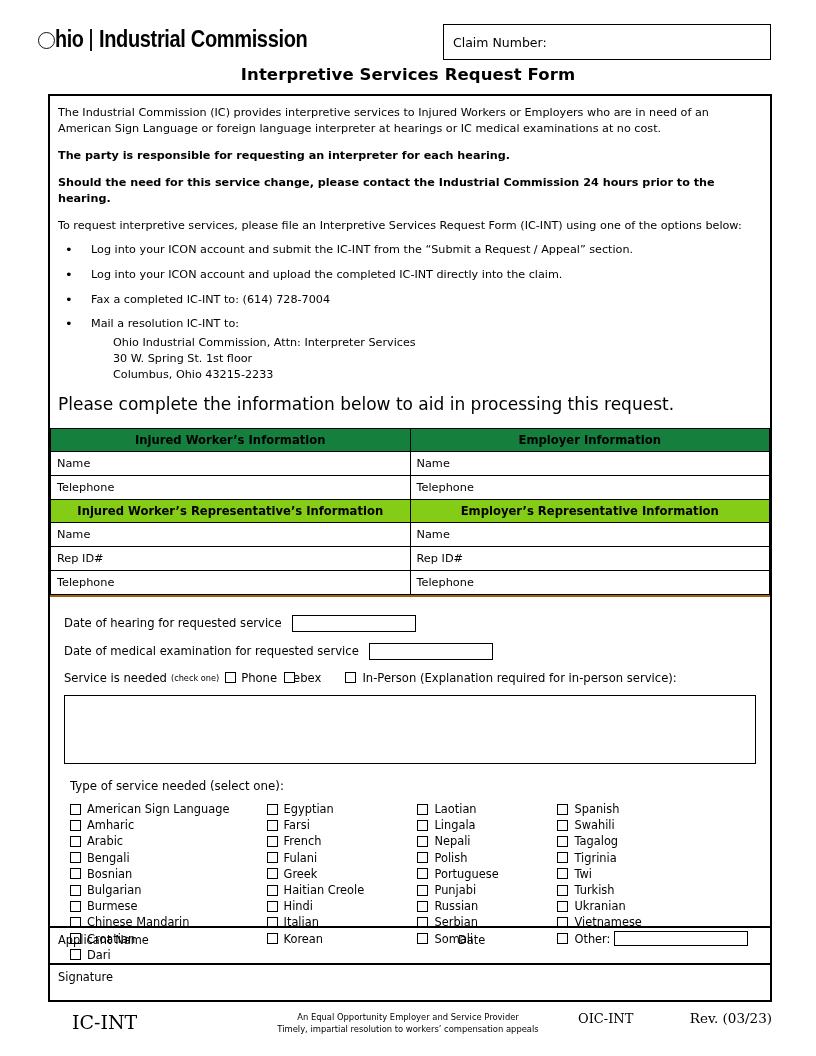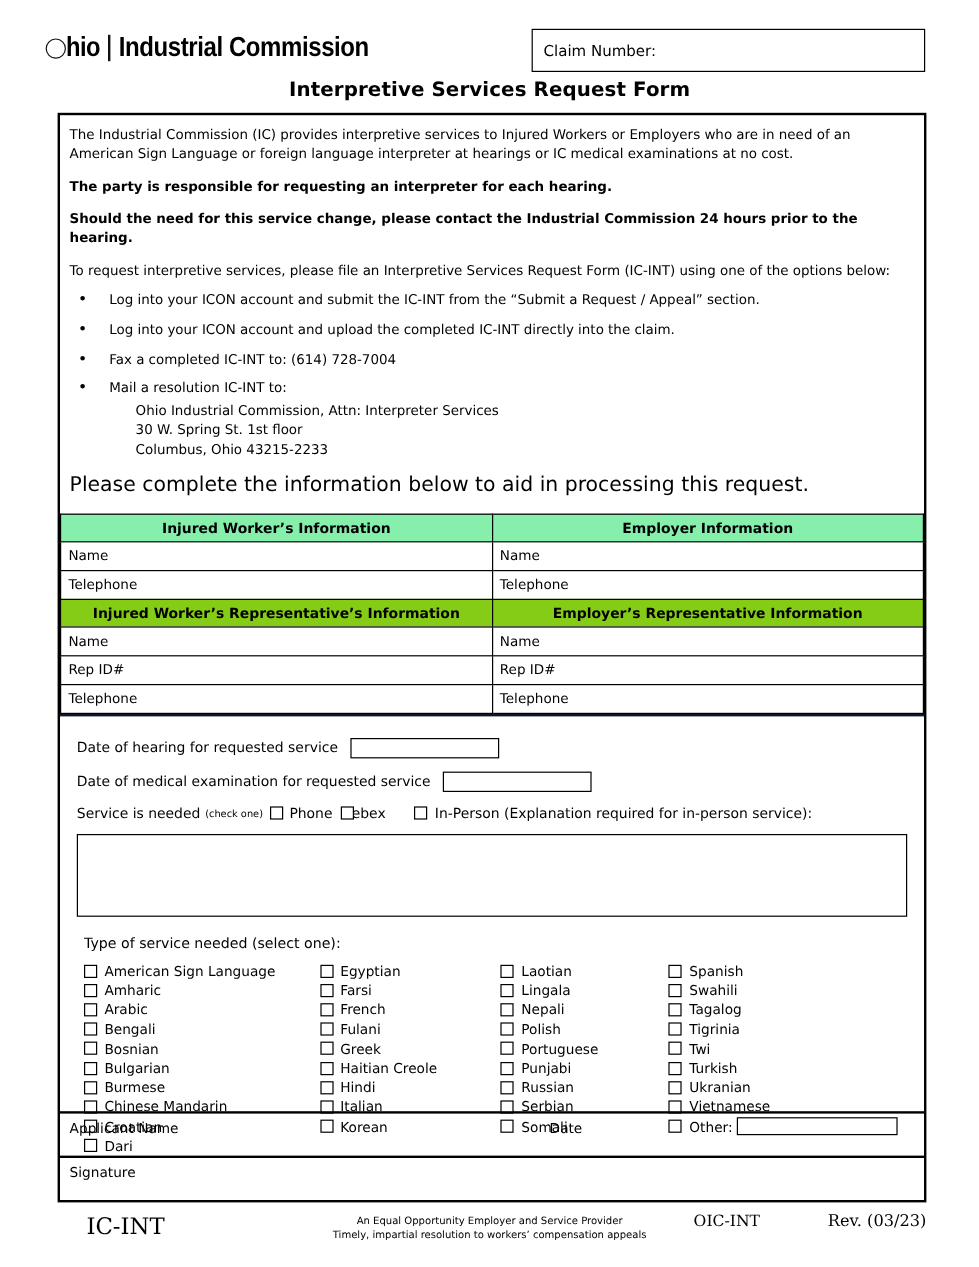--- a/index.html
+++ b/index.html
@@ -174,26 +174,26 @@
     text-align: left;
     font-weight: normal;
     box-sizing: border-box;
   }
   .info-table th {
     text-align: center;
     font-weight: bold;
     font-size: 11.6px;
     height: 23px;
   }
-  .hdr-light { background: #86efac; }
+  .hdr-light { background: #15803d; }
   .hdr-dark  { background: #84cc16; }
 
   
   .service-sec {
-    border-top: 2px solid #0f172a;
+    border-top: 2px solid #a16207;
     padding: 18px 14px 10px 14px;
   }
   .fld-row {
     display: flex;
     align-items: center;
     margin-bottom: 11px;
     font-size: 11.6px;
   }
   .fld-row .lbl { margin-right: 10px; }
   .inputbox {

